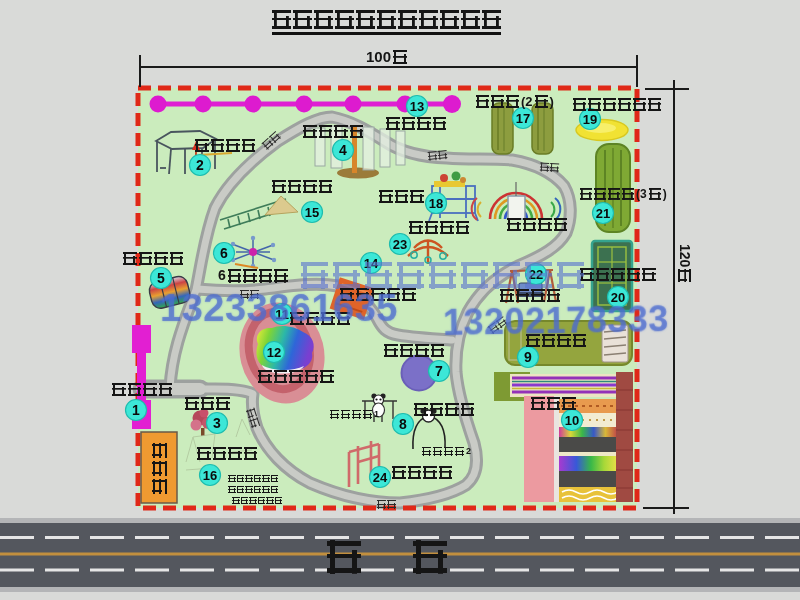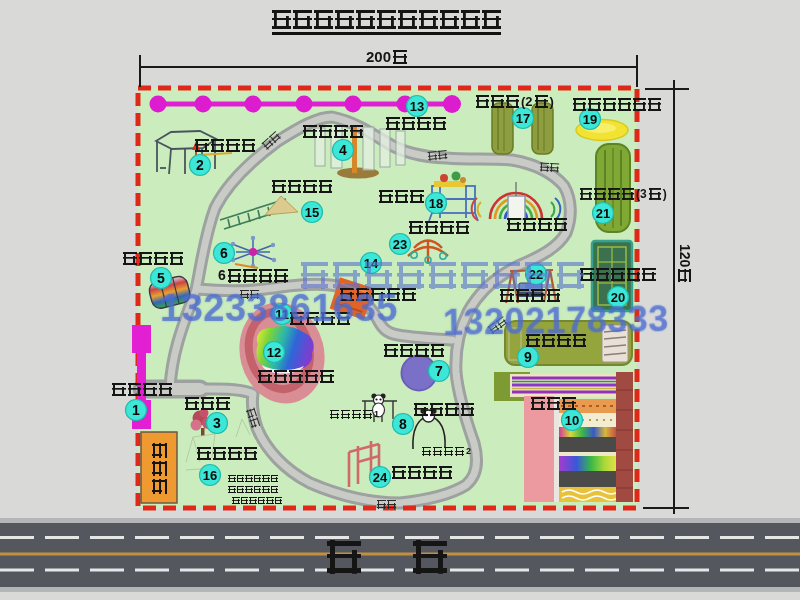--- a/index.html
+++ b/index.html
@@ -433,21 +433,21 @@
         <i></i>
         <i></i>
         <i></i>
         <i></i>
         <i></i>
         <i></i>
         <i></i>
       </span></div>
 
 <div class="lab" style="left:366px;top:48px"><span class="zh" style="--s:14px;--f:15px">
-        <b>200</b>
+        <b>100</b>
         <i></i>
       </span></div>
 
 <div class="lab" style="left:694px;top:244px;transform:rotate(90deg);transform-origin:0 0"><span class="zh" style="--s:13px;--f:14px">
         <b>120</b>
         <i></i>
       </span></div>
 
 <div class="lab" style="left:195px;top:138px"><span class="zh" style="--s:13.5px">
         <i></i>

